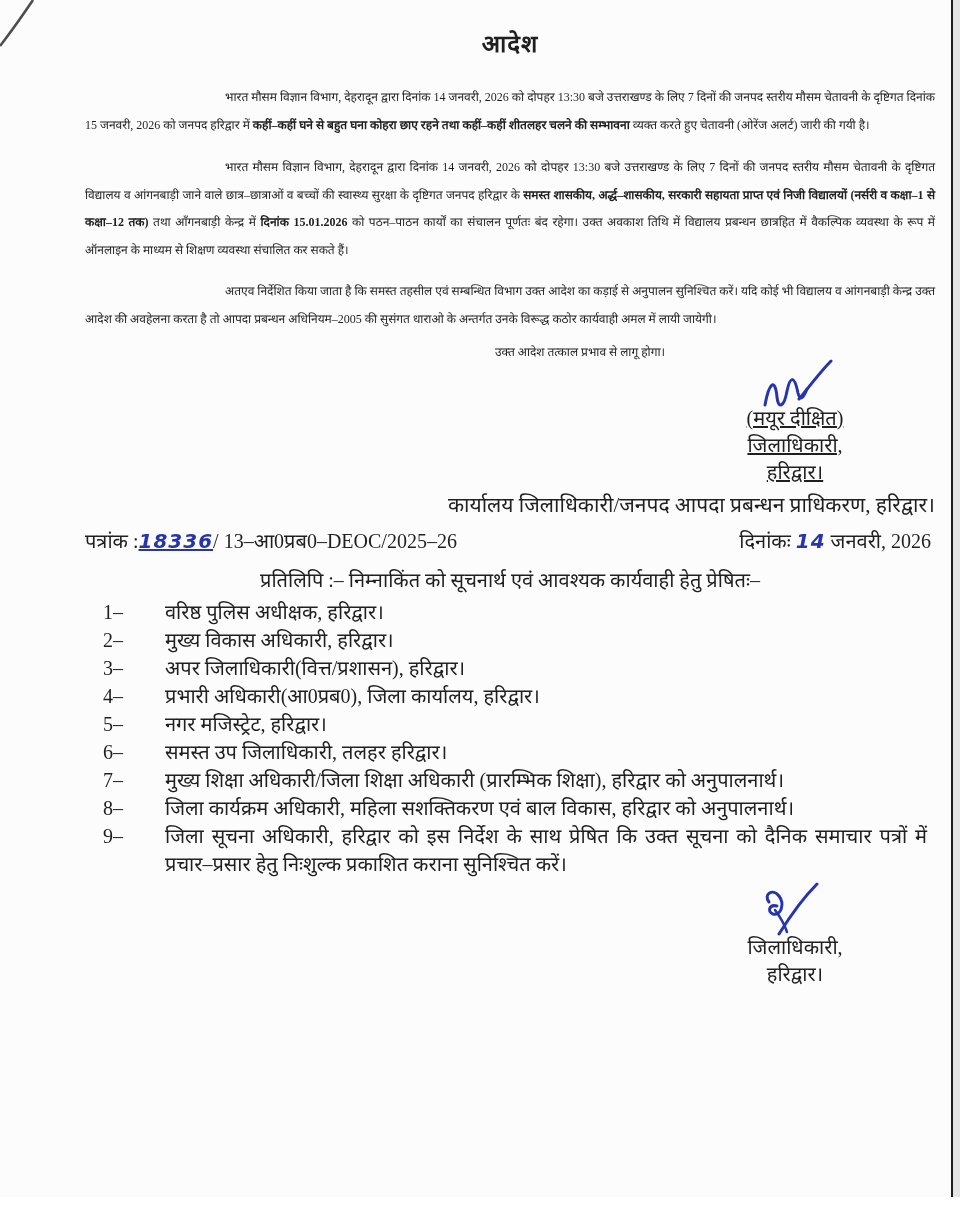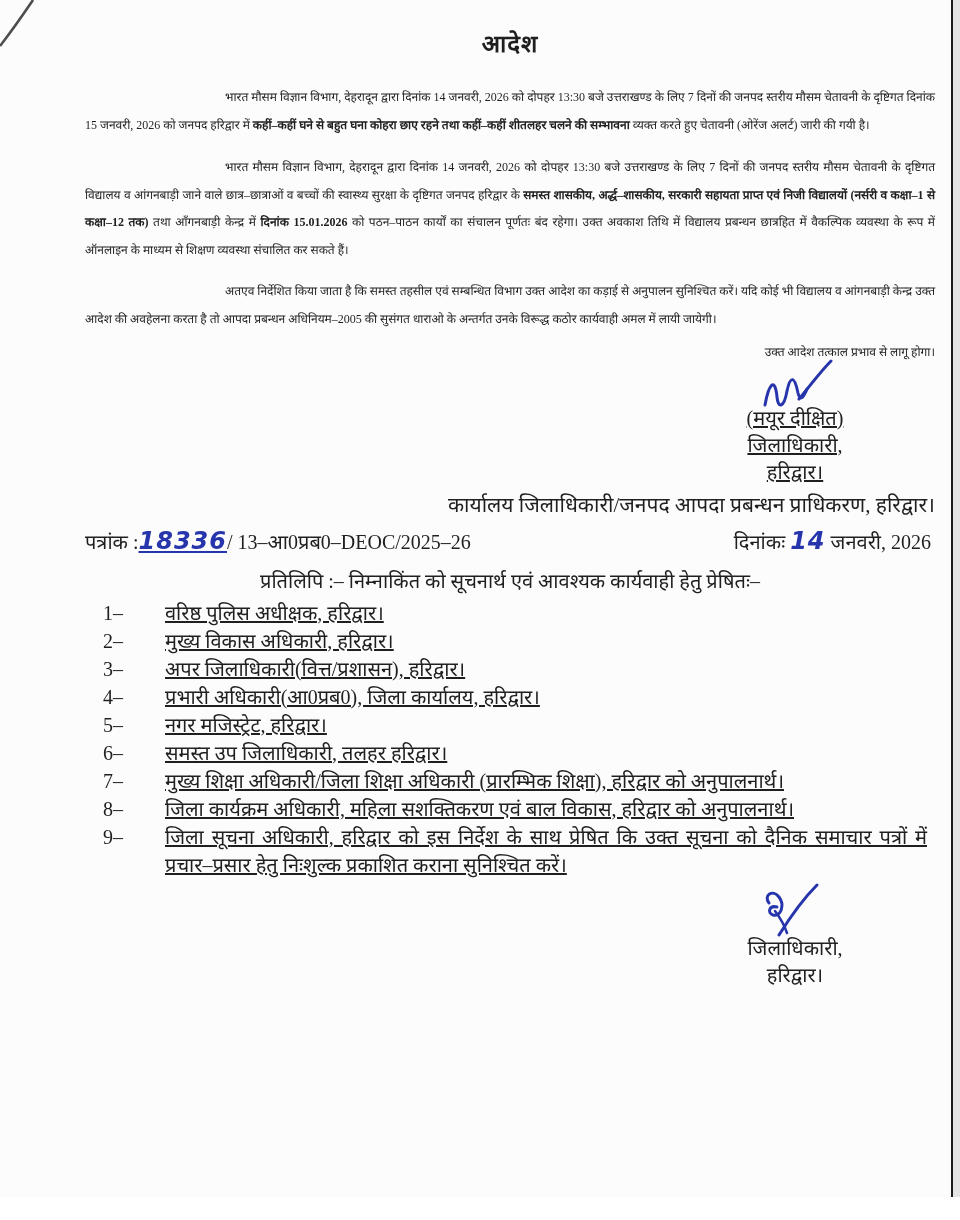--- a/index.html
+++ b/index.html
@@ -20,47 +20,47 @@
     text-align:center; font-size:24px; font-weight:bold;
     padding-top:26px; letter-spacing:1px;
   }
   .para {
     font-size:12px; line-height:27.5px; text-align:justify;
     text-indent:140px; margin:0;
   }
   .p1 { margin-top:25px; }
   .p2 { margin-top:15px; }
   .p3 { margin-top:14px; }
-  .p4 { margin-top:6px; text-align:right; }
+  .p4 { margin-top:6px; text-align:center; }
   .para b { font-weight:bold; }
 
   .sig-block {
     width:230px; margin:-8px 25px 0 auto; text-align:center;
     font-size:20px; line-height:27px;text-decoration:underline;
   }
   .sig-block svg { display:block; margin:0 auto -8px; }
 
   .office-line { text-align:right; font-size:21px; margin-top:4px; }
 
   .ref-row {
     display:flex; justify-content:space-between; align-items:baseline;
     font-size:20px; margin-top:9px; padding-right:4px;
   }
   .hand {
     color:#2735ad; font-family:"DejaVu Sans",sans-serif;
-    font-style:italic; font-weight:bold; font-size:24px; letter-spacing:1px;
+    font-style:italic; font-weight:bold; font-size:20px; letter-spacing:1px;
   }
   .hand.u { text-decoration:underline; }
 
   .copy-line { font-size:20px; margin-top:12px;text-align:center; }
 
   .recipient-list { margin-top:5px; font-size:20px; line-height:28px; }
   .recipient-row { display:flex; }
   .recipient-row .num { flex:none; width:62px; padding-left:18px; box-sizing:content-box; }
-  .recipient-row .txt { flex:1; padding-right:8px; text-align:justify;text-decoration:underline; }
+  .recipient-row .txt { flex:1; padding-right:8px; text-align:justify; }
 
   .sig-block2 {
     width:220px; margin:4px 30px 0 auto; text-align:center;
     font-size:20px; line-height:27px;
   }
   .sig-block2 svg { display:block; margin:0 auto -10px; }
 </style>
 </head>
 <body>
 

